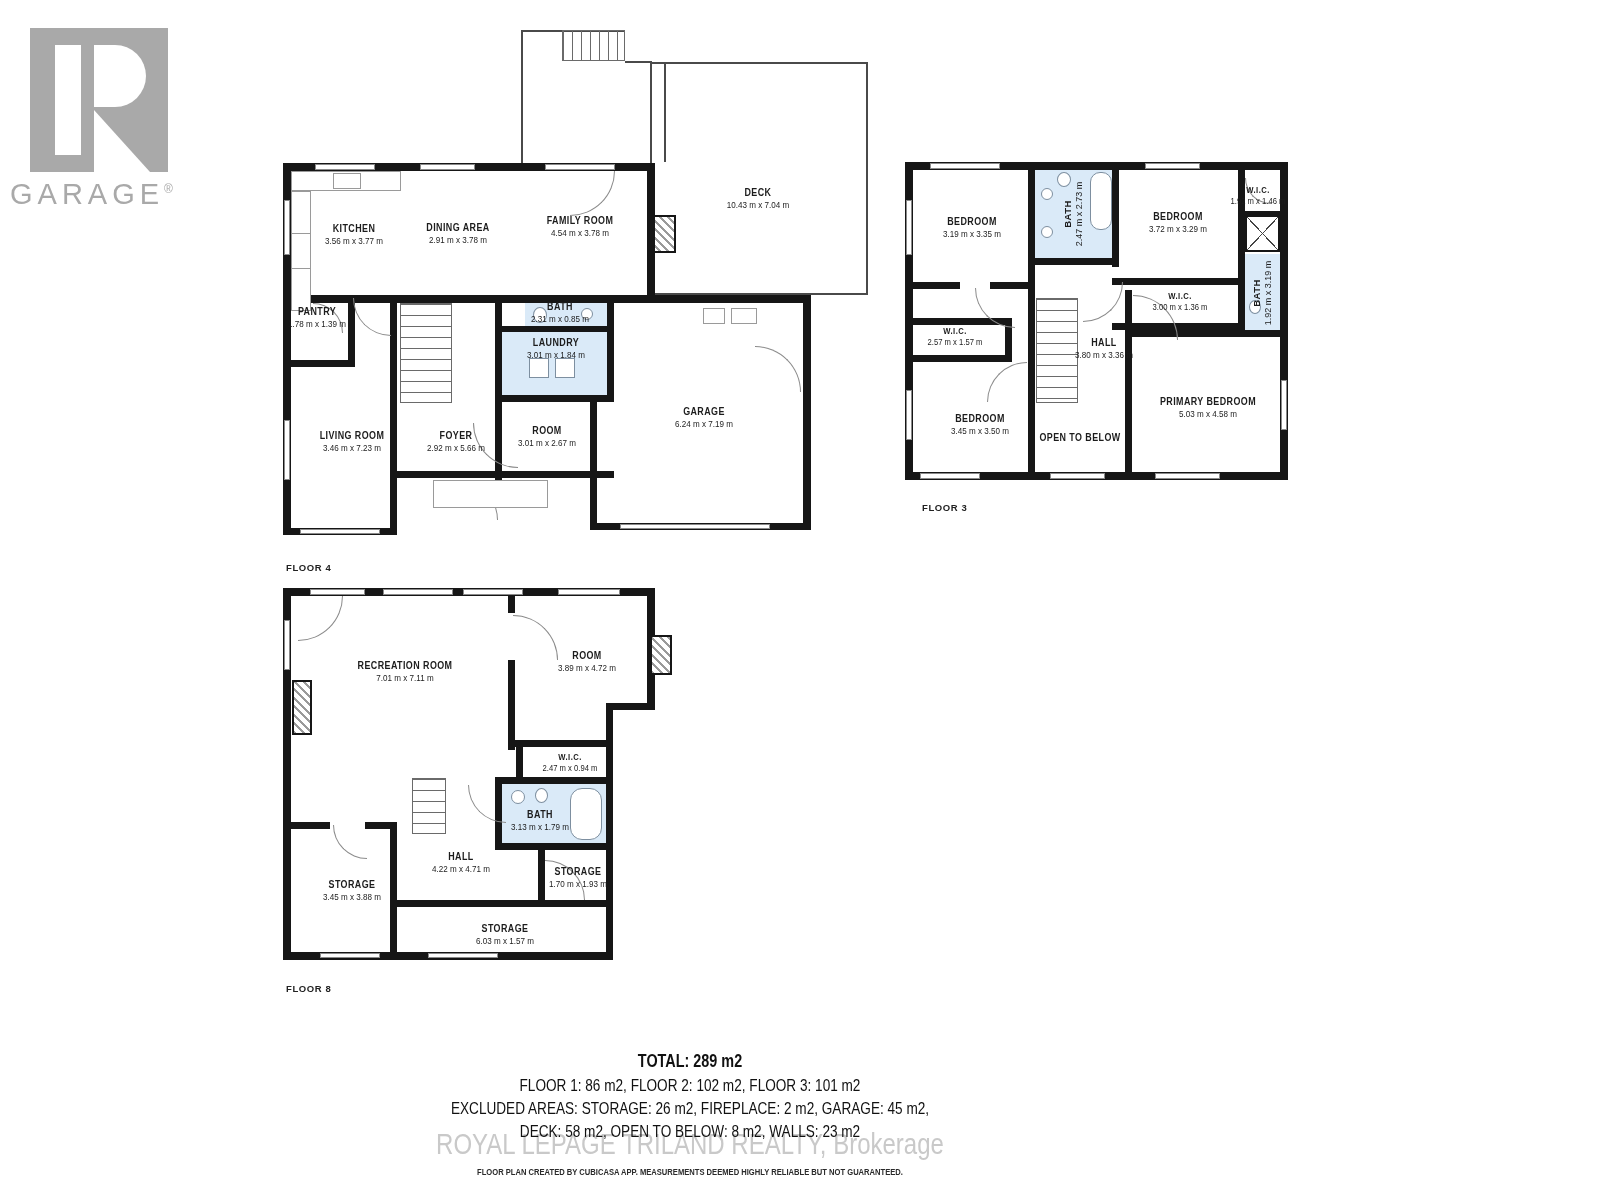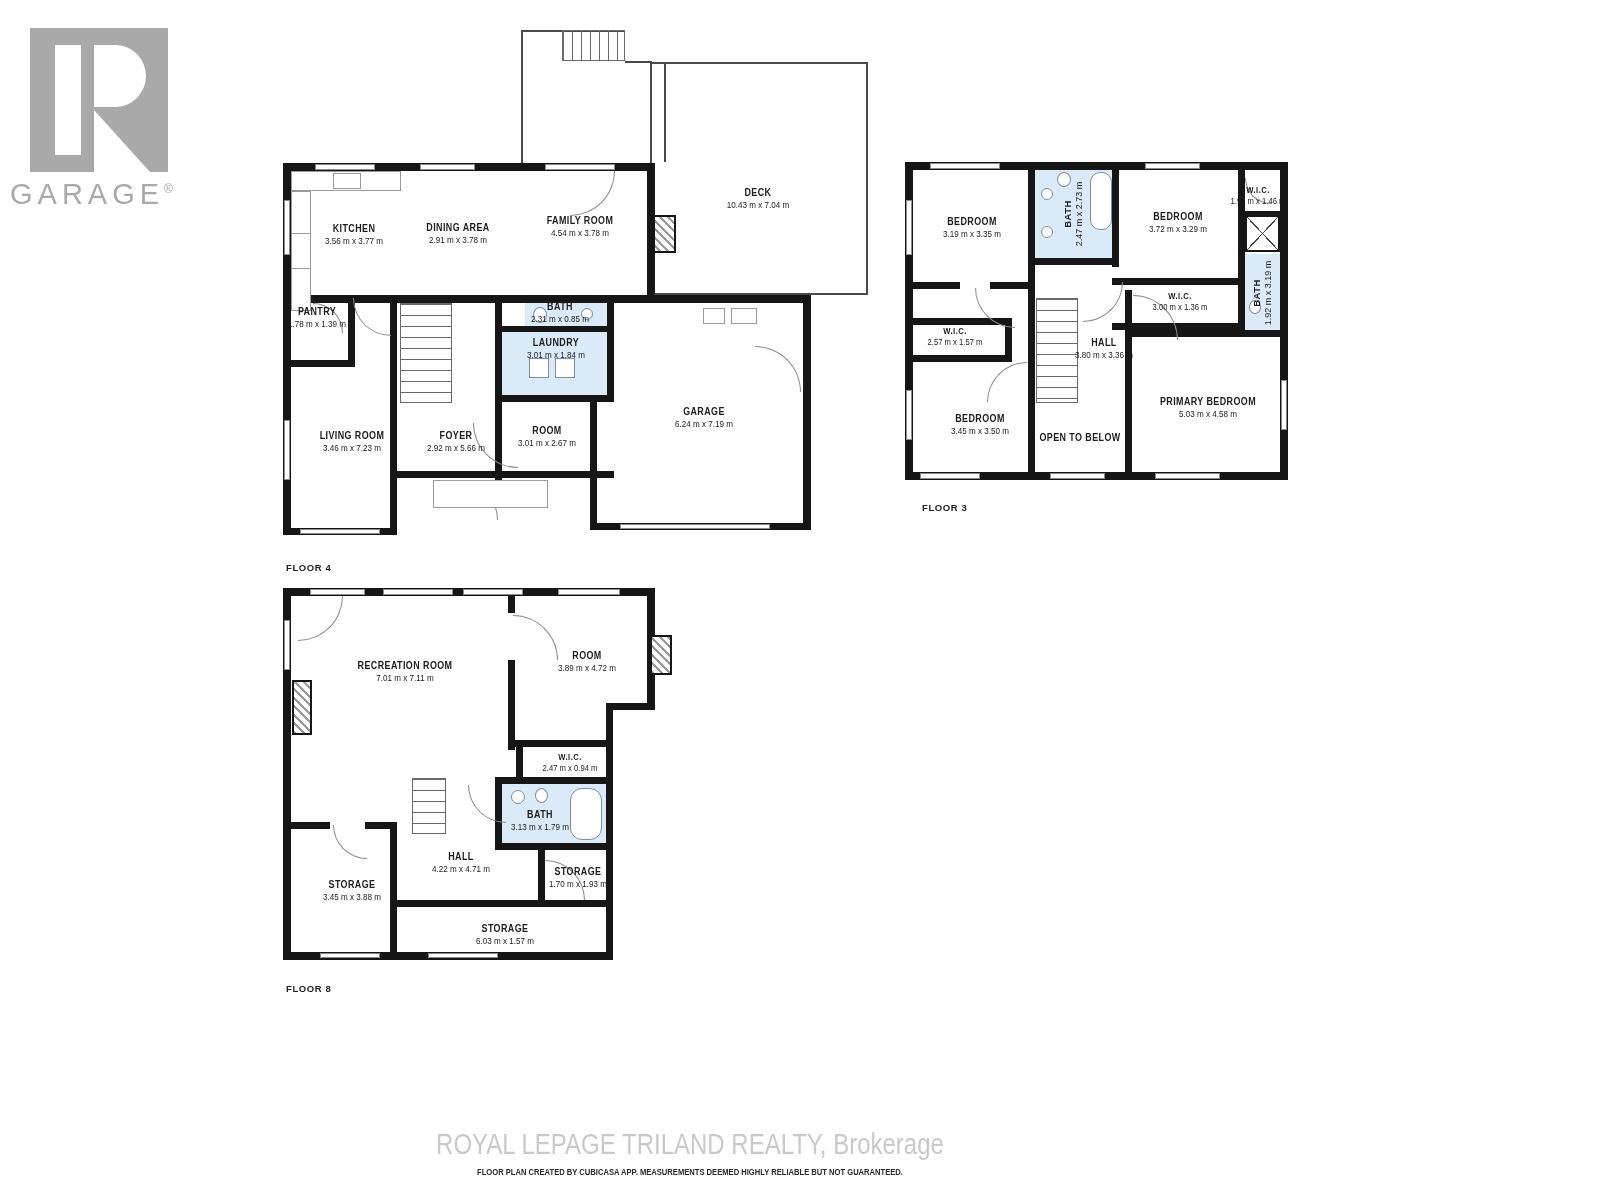--- a/index.html
+++ b/index.html
@@ -338,16 +338,22 @@
     </div>
     <div class="room-label" style="left:222px;top:337px;">
       <div class="nm">STORAGE</div>
       <div class="dm">6.03 m x 1.57 m</div>
     </div>
     <div class="floor-tag" style="left:3px;top:398px;">FLOOR 8</div>
   </div>
 
   <div id="watermark">ROYAL LEPAGE TRILAND REALTY, Brokerage</div>
 
+  <div id="summary">
+    <div class="sumline" style="font-size:18px;font-weight:700;line-height:26px;">TOTAL: 289 m2</div>
+    <div class="sumline" style="font-size:17px;line-height:23px;">FLOOR 1: 86 m2, FLOOR 2: 102 m2, FLOOR 3: 101 m2</div>
+    <div class="sumline" style="font-size:17px;line-height:23px;">EXCLUDED AREAS: STORAGE: 26 m2, FIREPLACE: 2 m2, GARAGE: 45 m2,</div>
+    <div class="sumline" style="font-size:17px;line-height:23px;">DECK: 58 m2, OPEN TO BELOW: 8 m2, WALLS: 23 m2</div>
+  </div>
 
   <div id="footer-note">FLOOR PLAN CREATED BY CUBICASA APP. MEASUREMENTS DEEMED HIGHLY RELIABLE BUT NOT GUARANTEED.</div>
 
 </div>
 
 </body></html>

